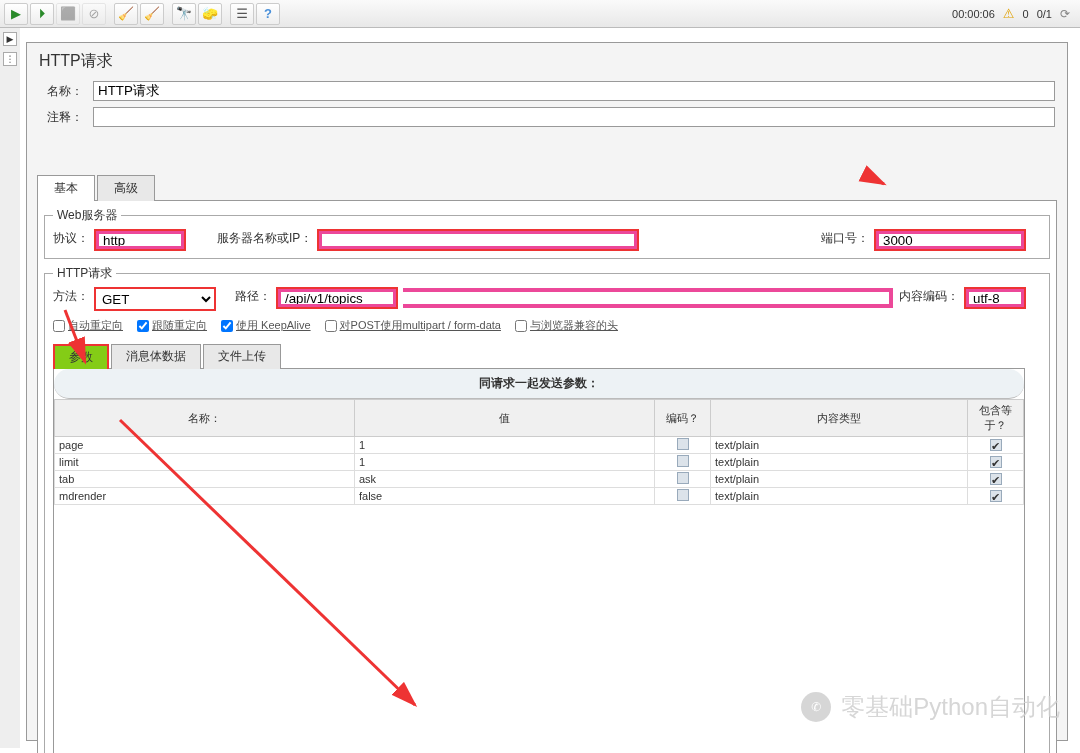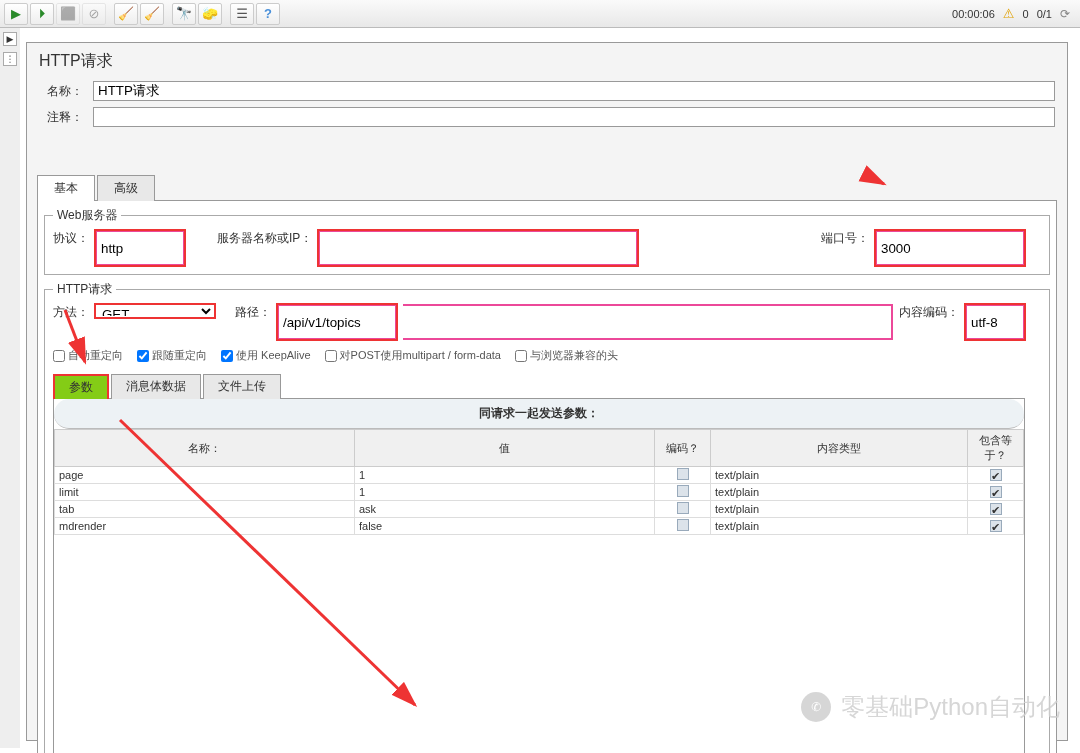--- a/index.html
+++ b/index.html
@@ -34,26 +34,26 @@
 .tab { padding: 4px 16px; border: 1px solid #999; border-bottom: none; background: #e8e8e8; margin-right: 2px; cursor: pointer; position: relative; top: 1px; margin-top: 38px; }
 .tab.active { background: #fff; }
 
 .content { margin: 0 10px 8px 10px; border: 1px solid #999; border-top: none; background: #fff; padding: 6px; }
 
 fieldset { border: 1px solid #aaa; margin-bottom: 6px; padding: 6px 24px 8px 8px; }
 fieldset legend { font-size: 12px; padding: 0 4px; color: #333; }
 
 .srv-row, .req-row { display: flex; gap: 6px; }
 .srv-row label, .req-row label { white-space: nowrap; }
-.inp { height: 36px; border: 2px solid #ec4899; padding: 2px 4px; background: #fff; }
-.sel { height: 14px; border: 1px solid #999; background: #fff; padding: 1px 2px; }
+.inp { height: 20px; border: 4px solid #ec4899; padding: 2px 4px; background: #fff; }
+.sel { height: 22px; border: 1px solid #999; background: #fff; padding: 1px 2px; }
 
 .hl { outline: 2px solid #e33; outline-offset: -1px; }
 
-.chk-row { display: flex; align-items: center; gap: 14px; margin-top: 8px; font-size: 11px; color: #555; flex-wrap: wrap; }
+.chk-row { display: flex; align-items: center; gap: 14px; margin-top: 8px; font-size: 11px; color: #555; flex-wrap: wrap; text-decoration: underline; }
 .chk-row label { display: flex; align-items: center; gap: 3px; }
 .chk-row input[type=checkbox] { width: 12px; height: 12px; }
 
 
 .subtabs { display: flex; margin-top: 10px; }
 .stab { padding: 3px 14px; border: 1px solid #999; border-bottom: none; background: #e8e8e8; margin-right: 2px; cursor: pointer; position: relative; top: 1px; font-size: 12px; }
 .stab.active { background: #84cc16; border-color: #e33; border-width: 2px 2px 0 2px; }
 
 .param-panel { border: 1px solid #999; padding: 0; background: #fff; }
 .param-title { background: #edf2f5; padding: 6px; text-align: center; font-weight: bold; font-size: 12px; border-bottom: 1px solid #bbb; border-radius: 15px; }

